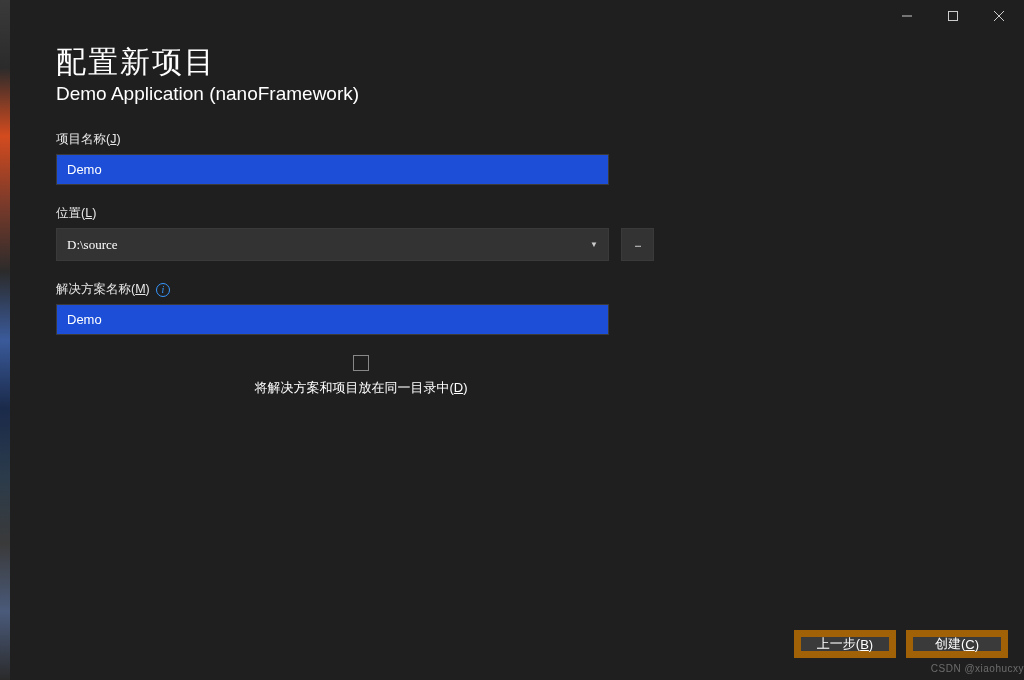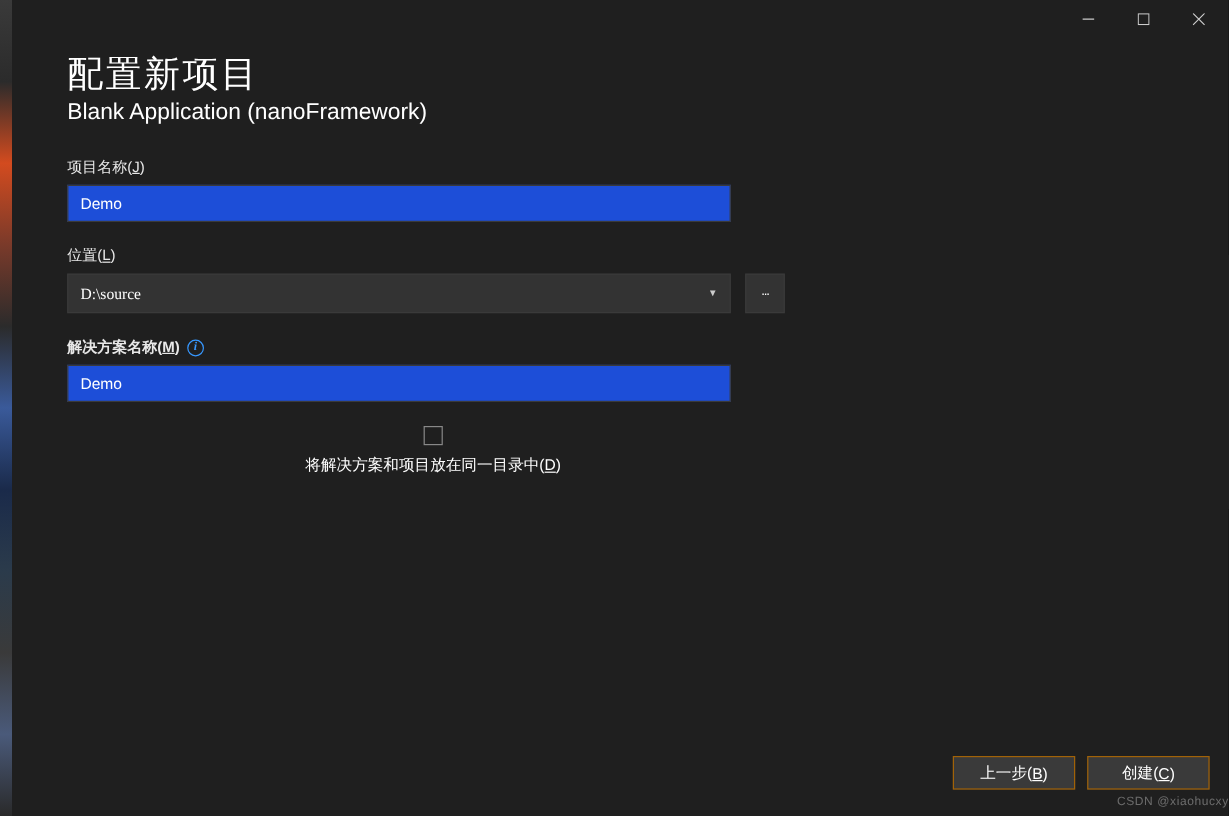--- a/index.html
+++ b/index.html
@@ -55,39 +55,39 @@
       font-size: 13px; padding: 0 10px; width: 553px; height: 33px;
       display: flex; align-items: center; justify-content: space-between; font-family: Liberation Serif, serif;
     }
     .combo .caret { font-size: 8px; color: #ccc; }
     .browse-btn {
       background: #333333; border: 1px solid #3a3a3a; color: #fff;
       width: 33px; height: 33px; display: flex; align-items: center; justify-content: center;
       font-size: 11px; letter-spacing: -1px; padding-bottom: 4px;
     }
     .field-block { margin-bottom: 20px; }
-    .label-row { display: flex; align-items: center; gap: 6px; margin-bottom: 6px; font-weight: bold; }
+    .label-row { display: flex; align-items: center; gap: 6px; margin-bottom: 6px; }
     .info-icon {
       width: 14px; height: 14px; border: 1.2px solid #3798ff; border-radius: 50%;
       display: inline-flex; align-items: center; justify-content: center;
       font-size: 10px; color: #3798ff; font-family: Georgia, serif; font-style: italic;
       line-height: 1;
     }
     .checkbox-row { display: flex; align-items: center; gap: 8px; margin-top: 4px; flex-direction: column; }
     .checkbox {
       width: 16px; height: 16px; border: 1px solid #888; background: transparent;
     }
     .checkbox-label { font-size: 13px; color: #fff; }
     .checkbox-label .u { text-decoration: underline; }
     .footer {
       position: absolute; bottom: 22px; right: 16px;
       display: flex; gap: 10px;
     }
     .nav-btn {
-      background: #3a3a3a; border: 1px solid #a16207; color: #fff;
+      background: #3a3a3a; border: 7px solid #a16207; color: #fff;
       font-size: 13px; padding: 6px 0; width: 102px; height: 28px;
       display: flex; align-items: center; justify-content: center;
       font-family: inherit;
     }
     .nav-btn .u { text-decoration: underline; }
     .watermark {
       position: absolute; bottom: 6px; right: 0;
       color: rgba(200,200,200,0.45); font-size: 10px;
       letter-spacing: 0.5px;
     }
@@ -111,21 +111,21 @@
     </div>
     <div class="win-btn">
       <svg viewBox="0 0 10 10">
           <path d="M0 0 L10 10 M10 0 L0 10"></path>
         </svg>
     </div>
   </div>
 
   <div class="content">
     <h1 class="page-title">配置新项目</h1>
-    <h2 class="template-name">Blank Application (nanoFramework)</h2>
+    <h2 class="template-name">Demo Application (nanoFramework)</h2>
 
     <div class="form-area">
 
       <div class="field-block">
         <label class="field-label">
           <span>项目名称(</span><span class="u">J</span><span>)</span>
         </label>
         <input class="text-input" type="text" value="Demo" style="">
       </div>
 

